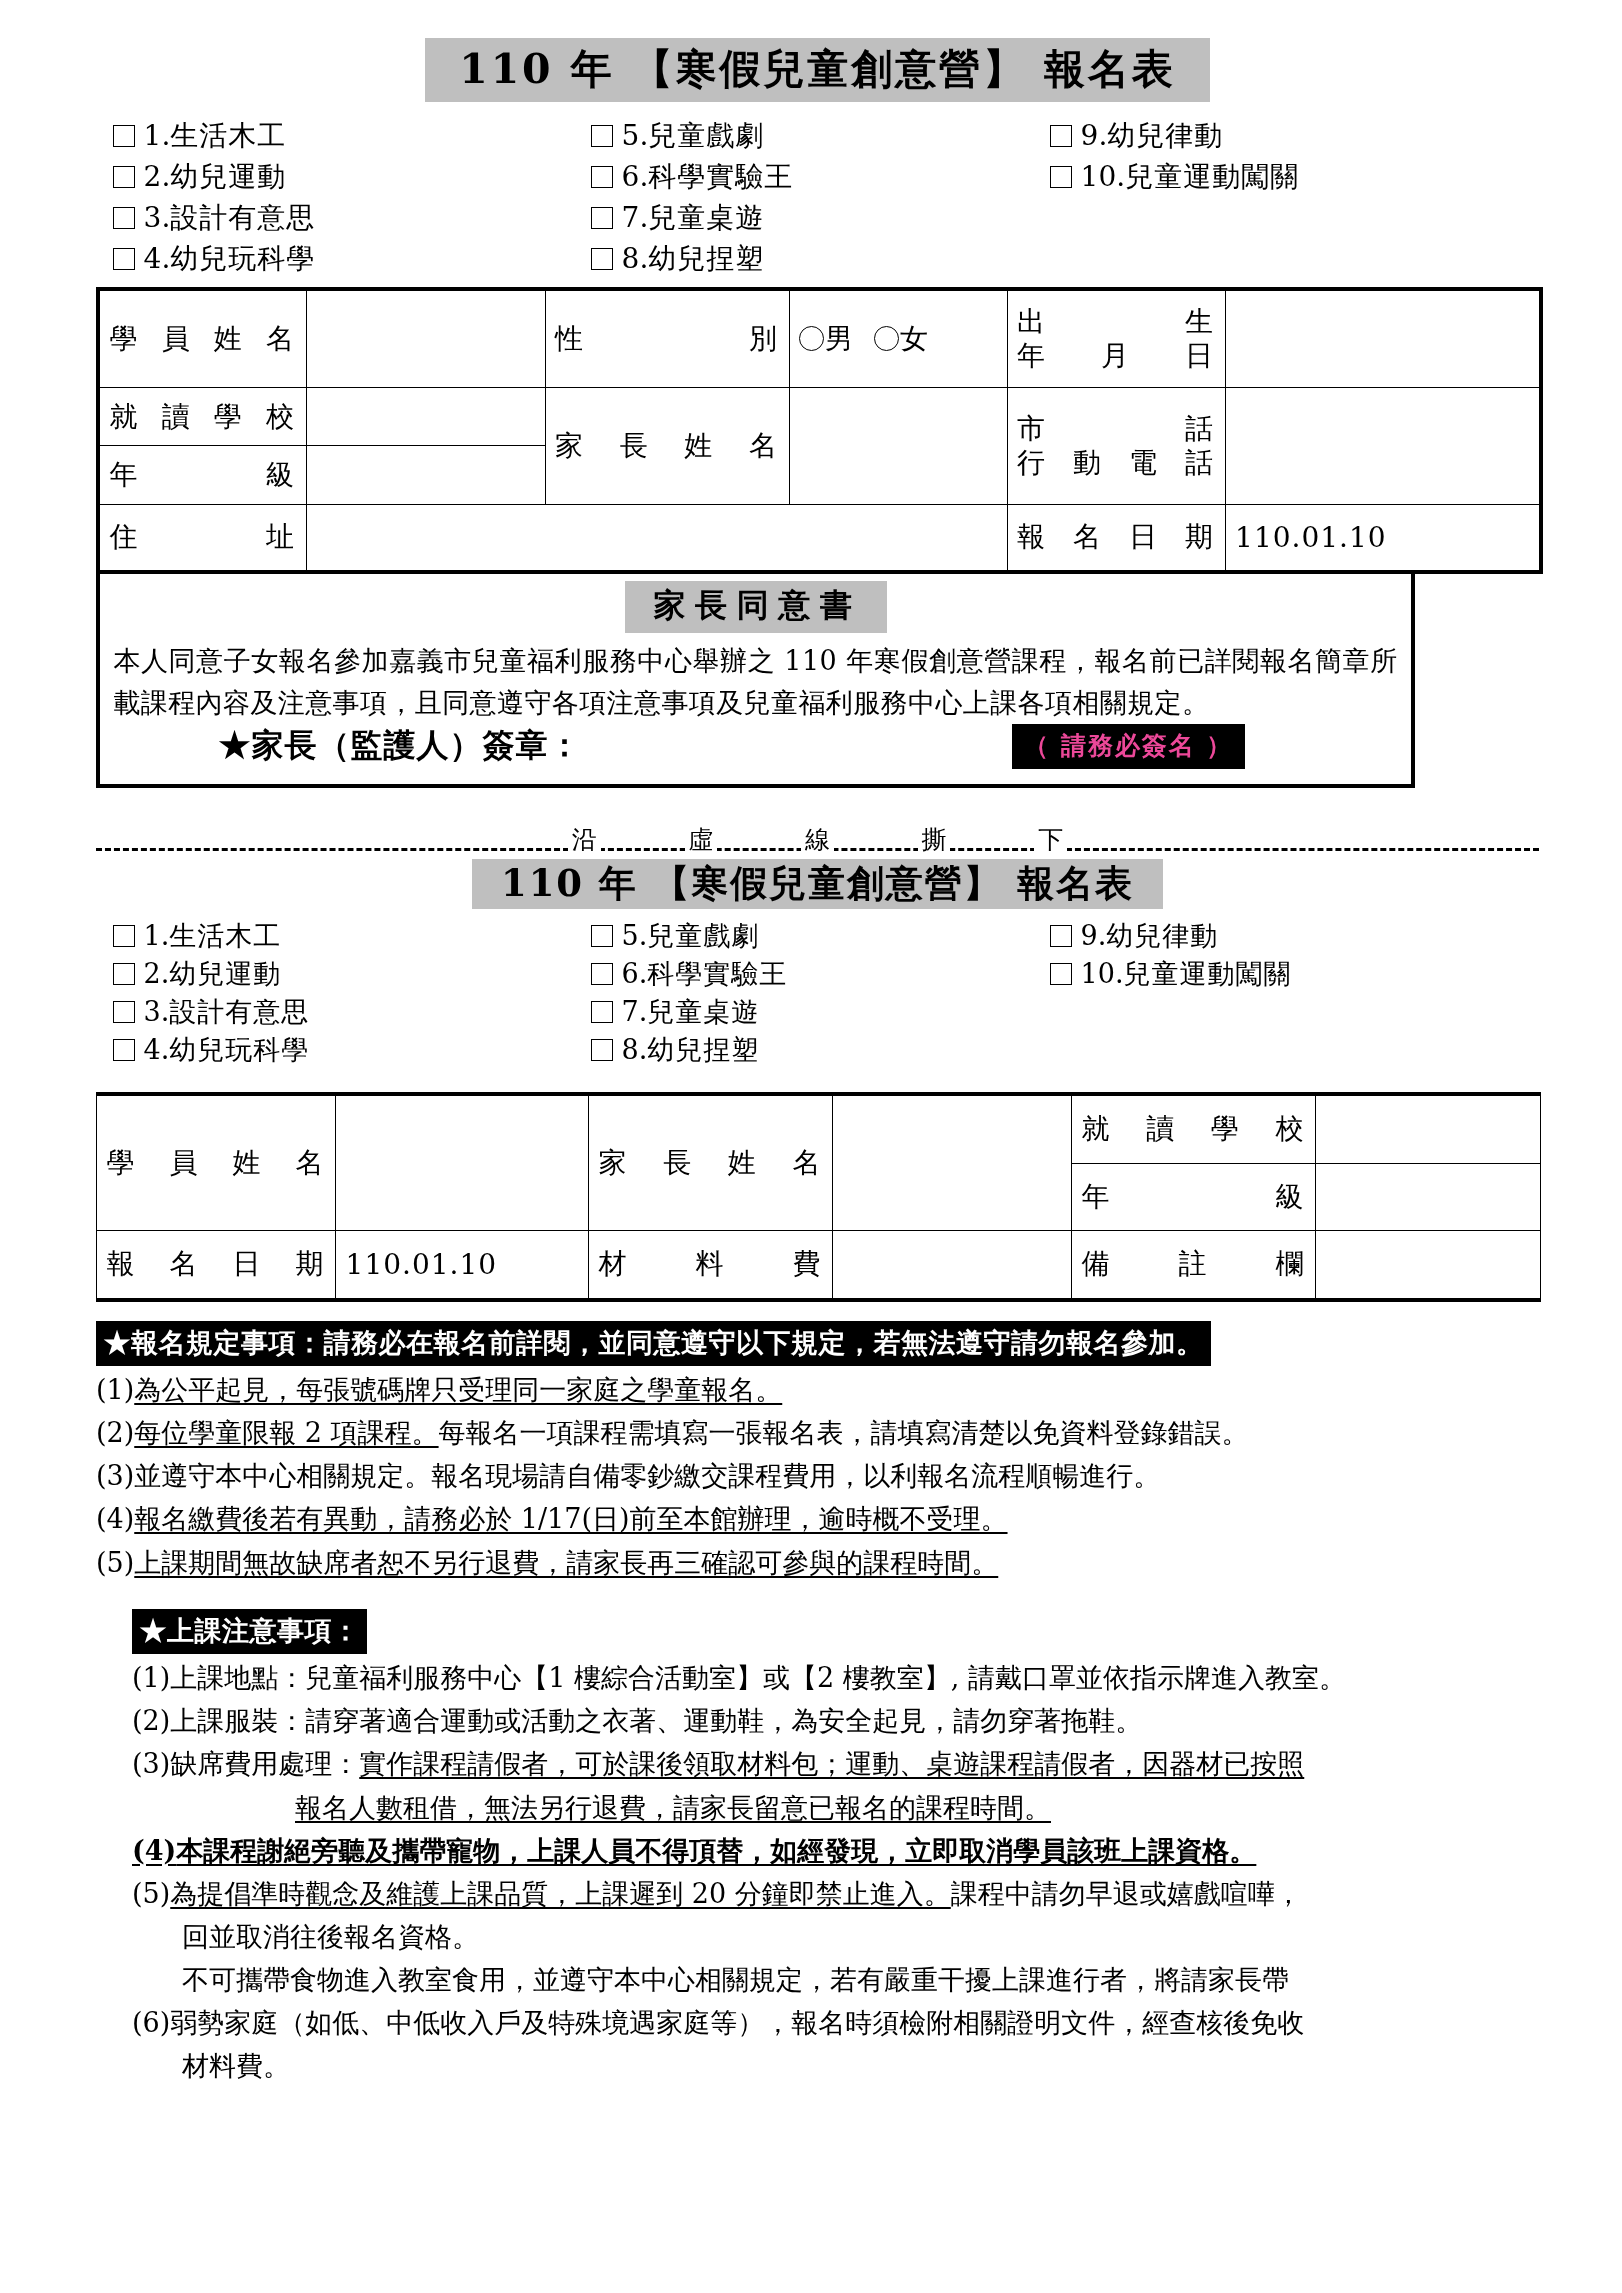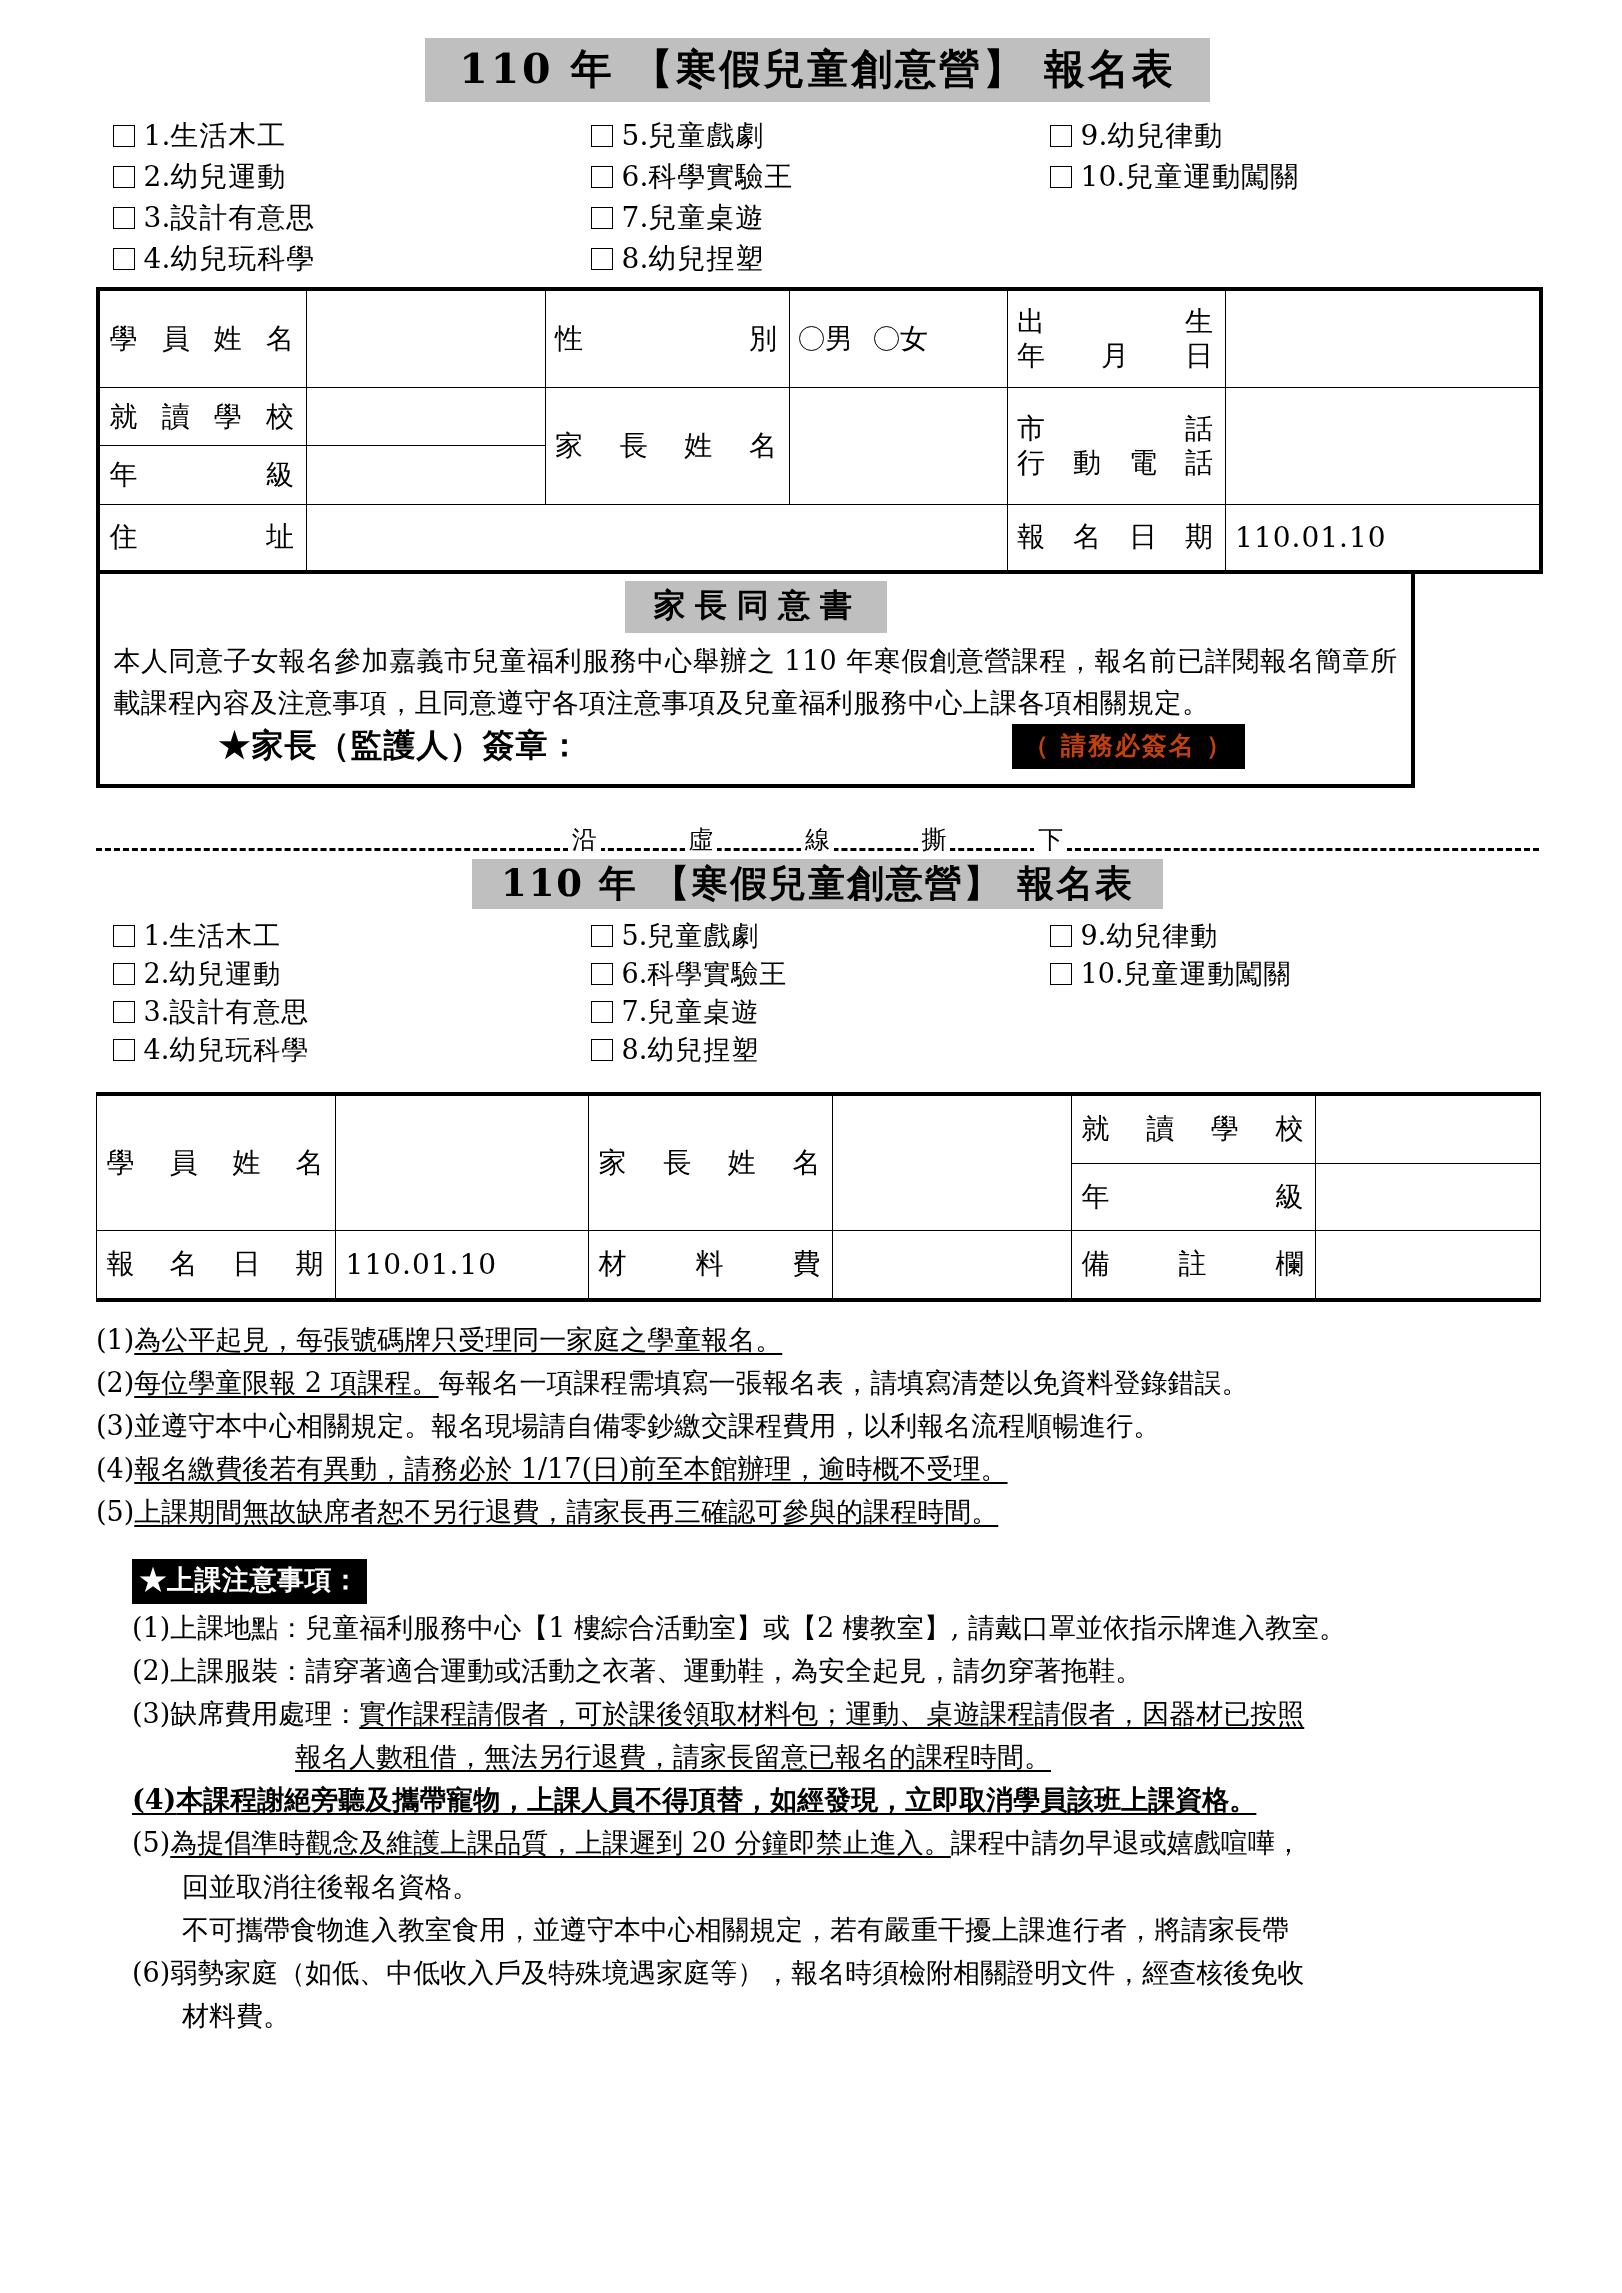--- a/index.html
+++ b/index.html
@@ -163,21 +163,21 @@
   .sign-label {
     font-size: 32px;
     font-weight: bold;
     letter-spacing: 1px;
     white-space: nowrap;
   }
   .sign-note {
     margin-left: auto;
     margin-right: 153px;
     background: #000;
-    color: #c2410c;
+    color: #ec4899;
     font-size: 25px;
     font-weight: bold;
     letter-spacing: 1.9px;
     padding: 4.8px 11.5px 6.7px 11.5px;
     white-space: nowrap;
   }
 
   
   .tear {
     position: relative;
@@ -459,20 +459,21 @@
       <td class="valtxt">110.01.10</td>
       <td class="lbl">材料費</td>
       <td></td>
       <td class="lbl">備註欄</td>
       <td></td>
     </tr>
   </tbody>
       </table>
 
   <div class="section">
+    <div class="blackbar">★報名規定事項：請務必在報名前詳閱，並同意遵守以下規定，若無法遵守請勿報名參加。</div>
 
     <div class="notice-line">
       <span class="n-num">(1)</span>
       <span class="n-txt u">為公平起見，每張號碼牌只受理同一家庭之學童報名。</span>
     </div>
     <div class="notice-line">
       <span class="n-num">(2)</span>
       <span class="n-txt"><span class="u">每位學童限報 2 項課程。</span><span>每報名一項課程需填寫一張報名表，請填寫清楚以免資料登錄錯誤。</span></span>
     </div>
     <div class="notice-line">

